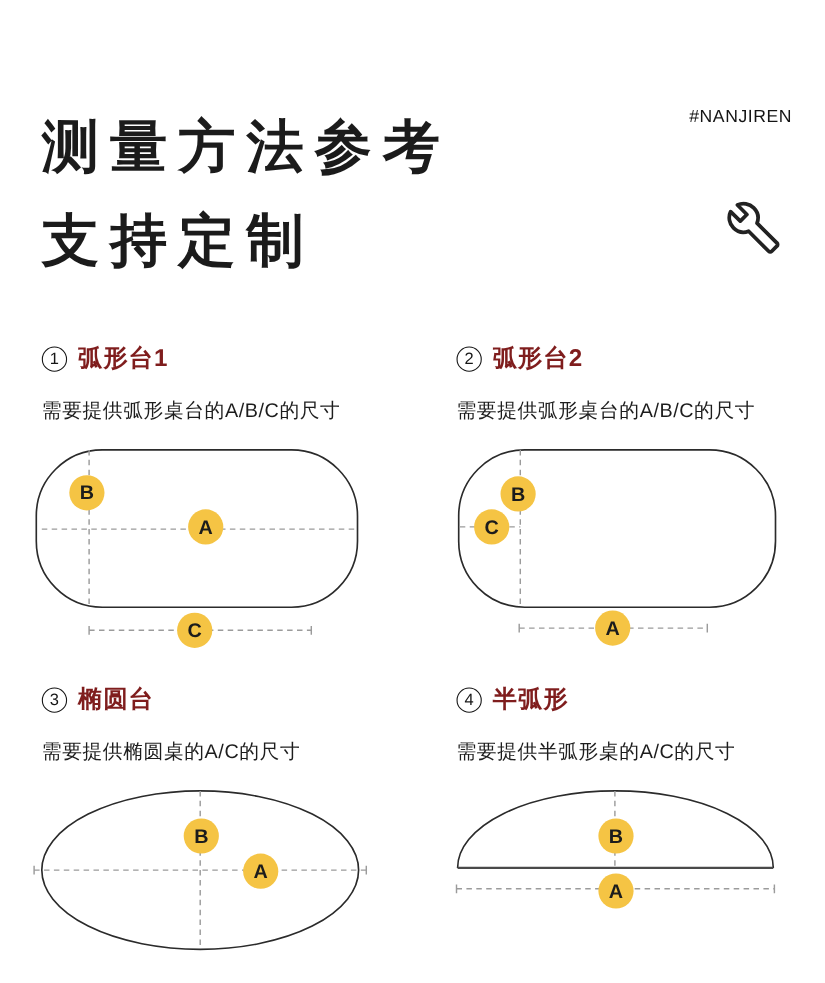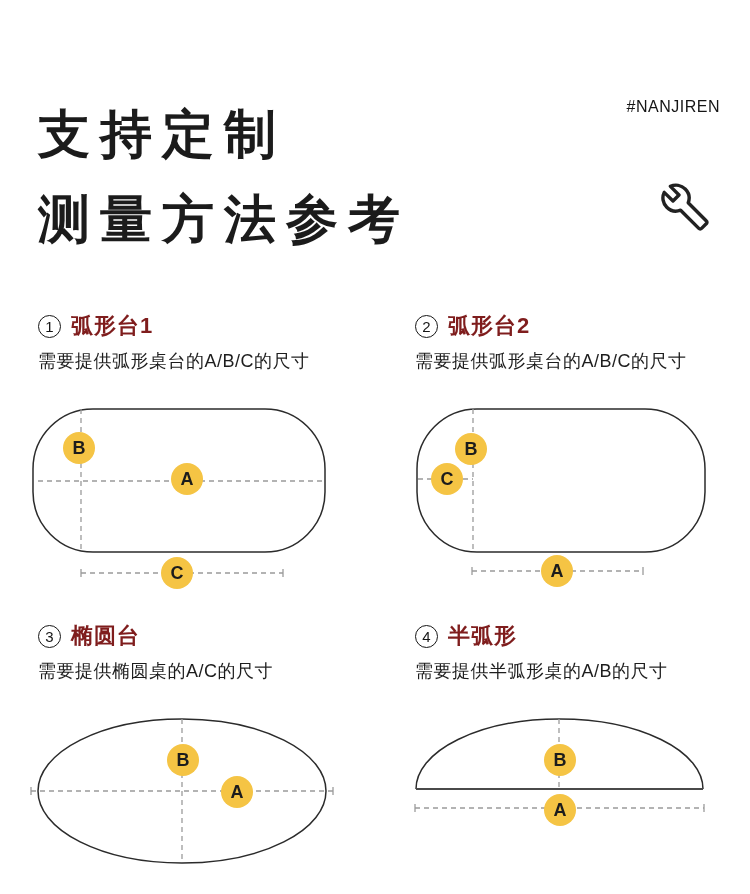--- a/index.html
+++ b/index.html
@@ -70,21 +70,21 @@
     color: #161616;
     flex: 0 0 auto;
   }
   .sec-title {
     font-size: 22px;
     font-weight: 700;
     color: #7f1d1d;
     letter-spacing: 1px;
   }
   .sec-sub {
-    margin-top: 9px;
+    margin-top: 21px;
     font-size: 18px;
     font-weight: 400;
     color: #1d1d1d;
     letter-spacing: 0.5px;
     white-space: nowrap;
   }
 
   
   .diagram { position: absolute; }
   .d1 { left: 30px;  top: 395px; }
@@ -120,22 +120,22 @@
     text-anchor: middle;
   }
   .wrench-svg { stroke: #222222; fill: none; stroke-width: 1.7; stroke-linejoin: round; }
 </style>
 </head>
 <body>
 
 <div class="canvas">
 
   <div class="main-title">
+    <div>测量方法参考</div>
     <div>支持定制</div>
-    <div>测量方法参考</div>
   </div>
 
   <div class="brand-tag">#NANJIREN</div>
 
   <div class="wrench-wrap">
     <svg width="48" height="48" viewBox="0 0 24 24">
       <path class="wrench-svg" d="M22.7 19l-9.1-9.1c.9-2.3.4-5-1.5-6.9-2-2-5-2.4-7.4-1.3L9 6 6 9 1.6 4.7C.4 7.1.9 10.1 2.9 12.1c1.9 1.9 4.6 2.4 6.9 1.5l9.1 9.1c.4.4 1 .4 1.4 0l2.3-2.3c.5-.4.5-1.1.1-1.4z"></path>
     </svg>
   </div>
 
@@ -161,21 +161,21 @@
       <span class="sec-title">椭圆台</span>
     </div>
     <div class="sec-sub">需要提供椭圆桌的A/C的尺寸</div>
   </div>
 
   <div class="section sec-4">
     <div class="sec-head">
       <span class="num-badge">4</span>
       <span class="sec-title">半弧形</span>
     </div>
-    <div class="sec-sub">需要提供半弧形桌的A/B的尺寸</div>
+    <div class="sec-sub">需要提供半弧形桌的A/C的尺寸</div>
   </div>
 
   <svg class="diagram d1" width="310" height="200" viewBox="0 0 310 200">
     <rect class="shape" x="3" y="14" width="292" height="143" rx="60" ry="60"></rect>
     <line class="dash" x1="51" y1="14" x2="51" y2="157"></line>
     <line class="dash" x1="8" y1="86" x2="293" y2="86"></line>
     <g>
       <circle class="marker-circle" cx="49" cy="53" r="16"></circle>
       <text class="marker-label" x="49" y="59">B</text>
     </g>

